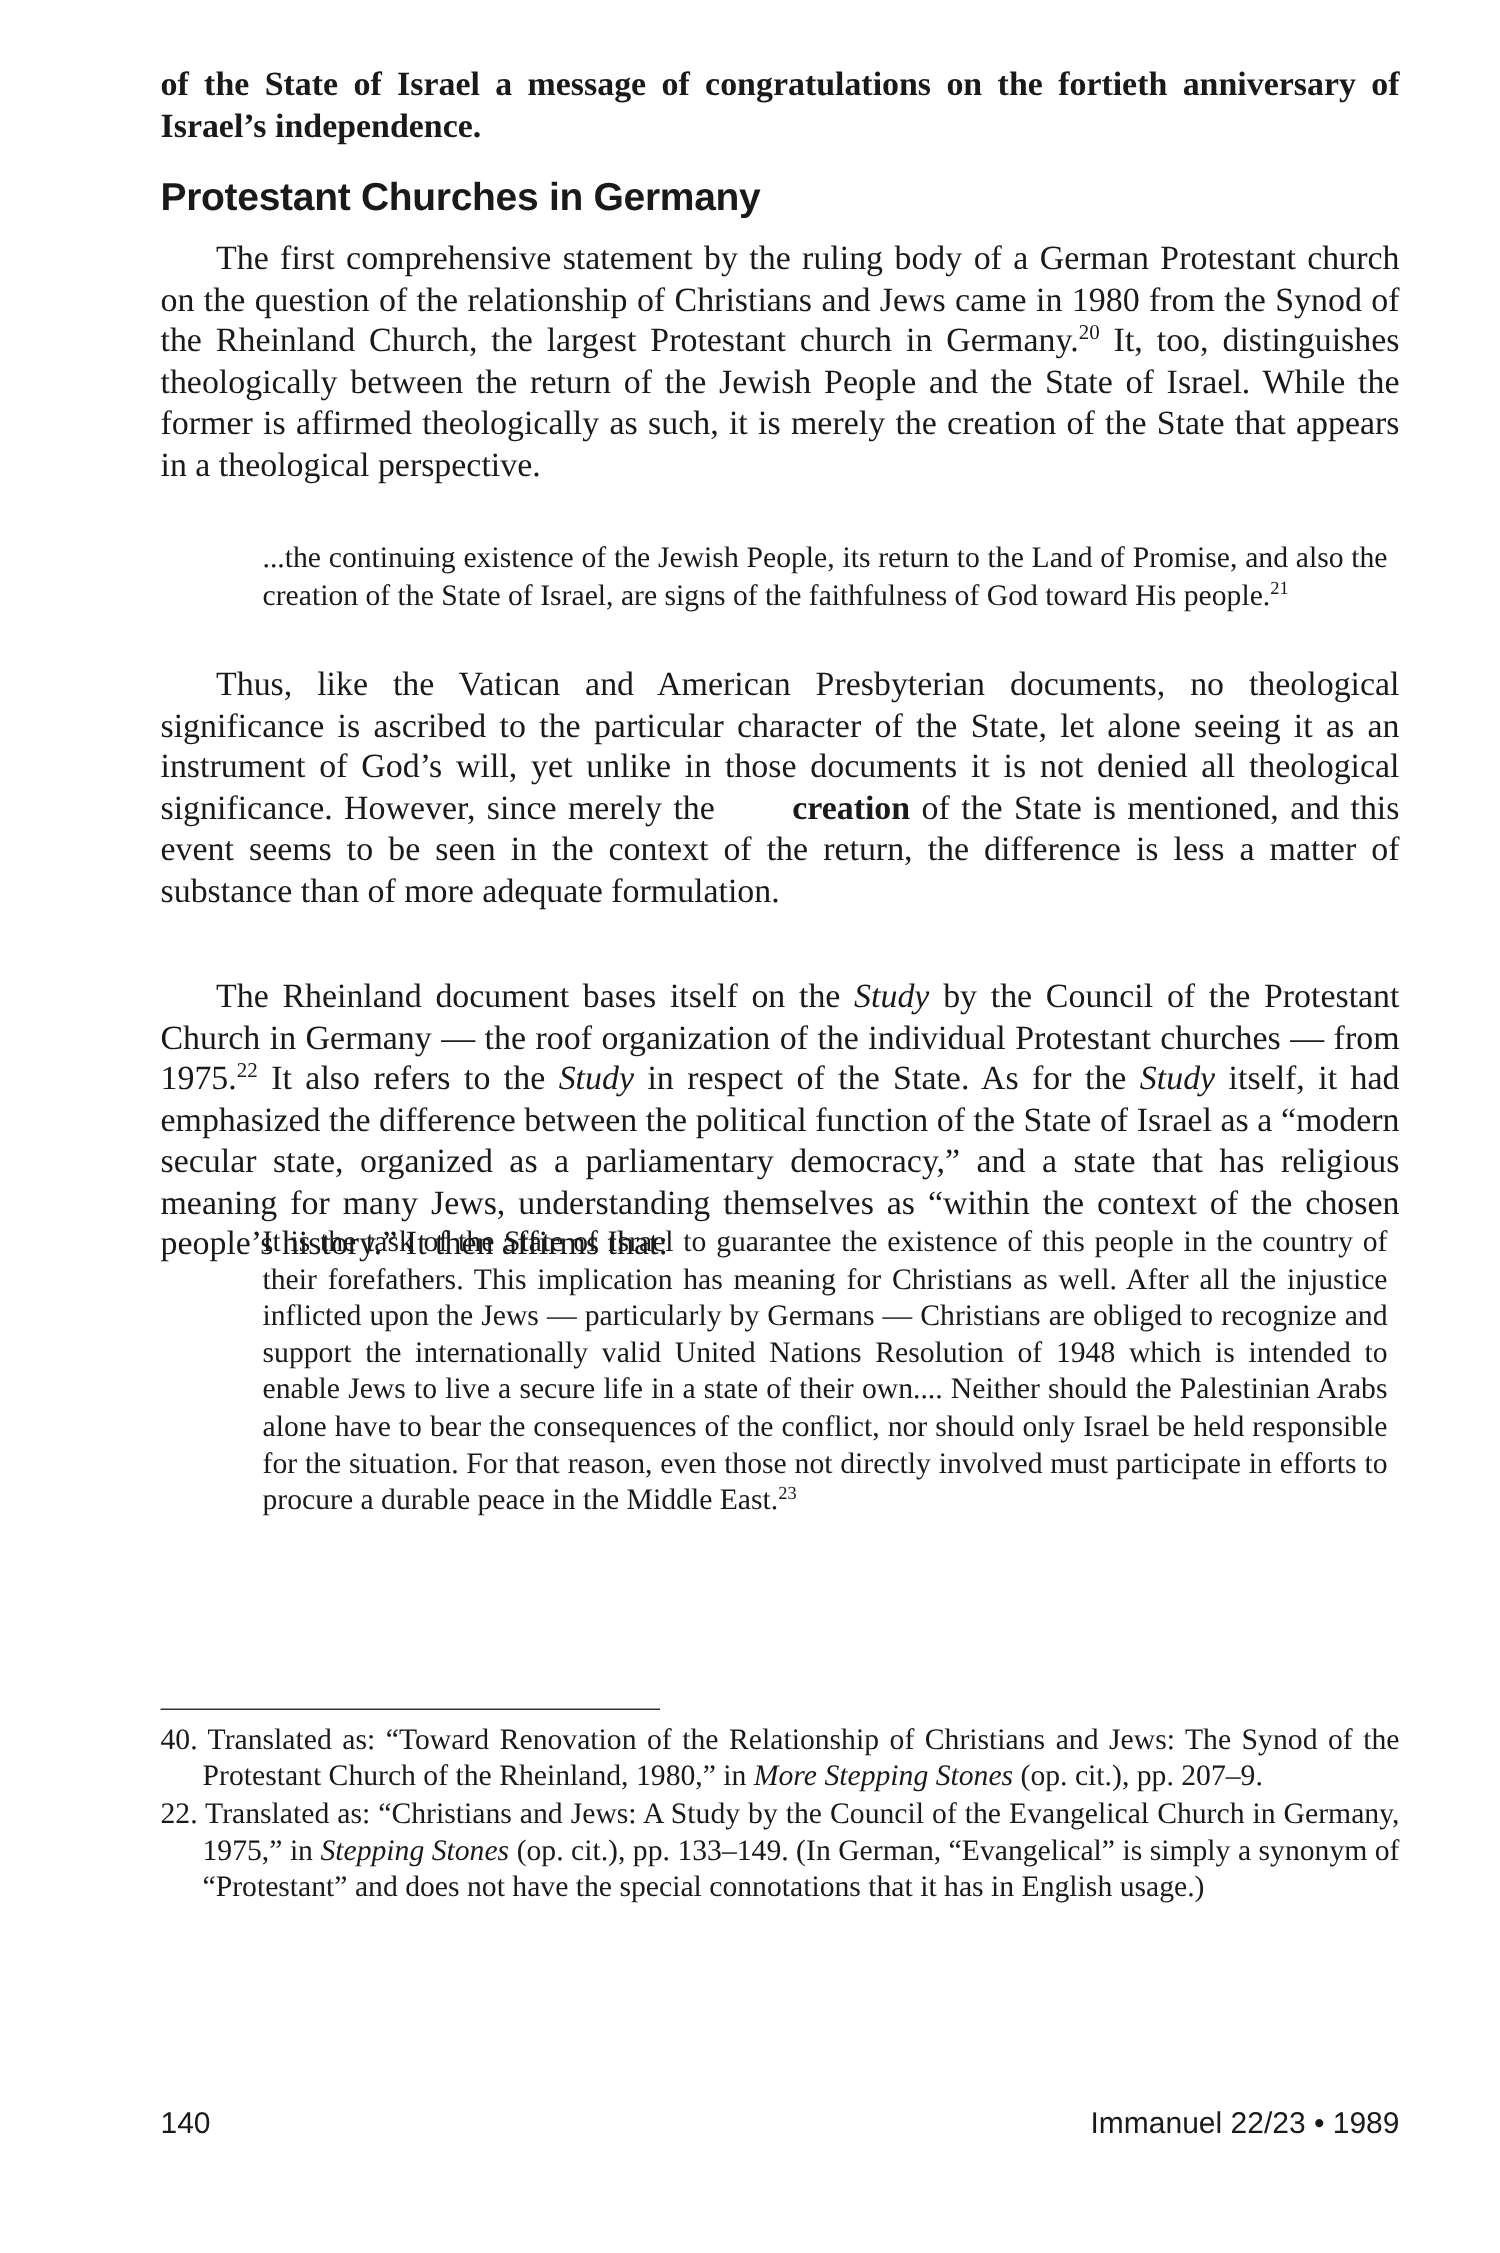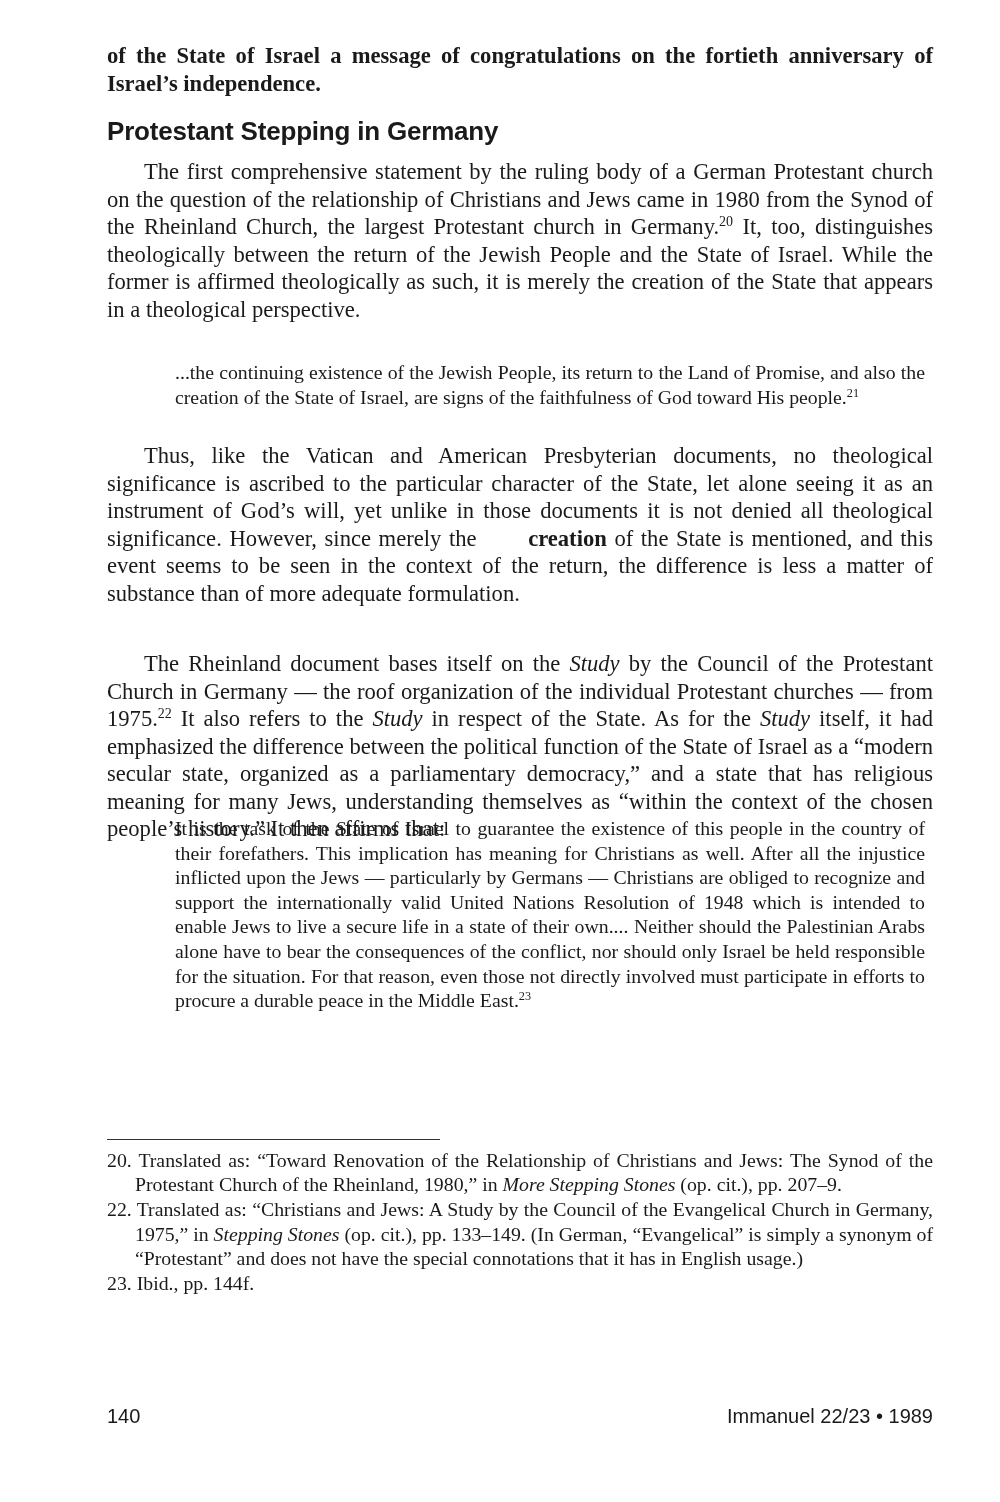--- a/index.html
+++ b/index.html
@@ -28,38 +28,37 @@
     em { font-style: italic; }
     b { font-weight: bold; margin-left: 44px; }
   </style>
 </head>
 <body>
 
 <div class="page">
 
   <p id="intro" class="serif body-text">of the State of Israel a message of congratulations on the fortieth anniversary of Israel’s independence.</p>
 
-  <h2 id="heading">Protestant Stepping in Germany</h2>
+  <h2 id="heading">Protestant Churches in Germany</h2>
 
   <p id="para1" class="serif body-text indent"><span>The first comprehensive statement by the ruling body of a German Protestant church on the question of the relationship of Christians and Jews came in 1980 from the Synod of the Rheinland Church, the largest Protestant church in Germany.</span><sup>20</sup><span> It, too, distinguishes theologically between the return of the Jewish People and the State of Israel. While the former is affirmed theologically as such, it is merely the creation of the State that appears in a theological perspective.</span></p>
 
   <p id="quote1" class="serif blockquote"><span>...the continuing existence of the Jewish People, its return to the Land of Promise, and also the creation of the State of Israel, are signs of the faithfulness of God toward His people.</span><sup>21</sup></p>
 
   <p id="para2" class="serif body-text indent"><span>Thus, like the Vatican and American Presbyterian documents, no theological significance is ascribed to the particular character of the State, let alone seeing it as an instrument of God’s will, yet unlike in those documents it is not denied all theological significance. However, since merely the </span><b>creation</b><span> of the State is mentioned, and this event seems to be seen in the context of the return, the difference is less a matter of substance than of more adequate formulation.</span></p>
 
   <p id="para3" class="serif body-text indent"><span>The Rheinland document bases itself on the </span><em>Study</em><span> by the Council of the Protestant Church in Germany — the roof organization of the individual Protestant churches — from 1975.</span><sup>22</sup><span> It also refers to the </span><em>Study</em><span> in respect of the State. As for the </span><em>Study</em><span> itself, it had emphasized the difference between the political function of the State of Israel as a “modern secular state, organized as a parliamentary democracy,” and a state that has religious meaning for many Jews, understanding themselves as “within the context of the chosen people’s history.” It then affirms that:</span></p>
 
   <p id="quote2" class="serif blockquote"><span>It is the task of the State of Israel to guarantee the existence of this people in the country of their forefathers. This implication has meaning for Christians as well. After all the injustice inflicted upon the Jews — particularly by Germans — Christians are obliged to recognize and support the internationally valid United Nations Resolution of 1948 which is intended to enable Jews to live a secure life in a state of their own.... Neither should the Palestinian Arabs alone have to bear the consequences of the conflict, nor should only Israel be held responsible for the situation. For that reason, even those not directly involved must participate in efforts to procure a durable peace in the Middle East.</span><sup>23</sup></p>
 
   <div class="rule"></div>
 
   <div id="footnotes" class="serif">
-    <p class="fn"><span>20.</span><span> Translated as: “Toward Renovation of the Relationship of Christians and Jews: The Synod of the Protestant Church of the Rheinland, 1980,” in </span><em>More Stepping Stones</em><span> (op. cit.), pp. 207–9.</span></p>
+    <p class="fn"><span>40.</span><span> Translated as: “Toward Renovation of the Relationship of Christians and Jews: The Synod of the Protestant Church of the Rheinland, 1980,” in </span><em>More Stepping Stones</em><span> (op. cit.), pp. 207–9.</span></p>
     <p class="fn"><span>22.</span><span> Translated as: “Christians and Jews: A Study by the Council of the Evangelical Church in Germany, 1975,” in </span><em>Stepping Stones</em><span> (op. cit.), pp. 133–149. (In German, “Evangelical” is simply a synonym of “Protestant” and does not have the special connotations that it has in English usage.)</span></p>
-    <p class="fn"><span>23.</span><span> Ibid., pp. 144f.</span></p>
   </div>
 
   <div class="footer sans">
     <span>140</span>
     <span class="right">Immanuel 22/23 • 1989</span>
   </div>
 
 </div>
 
 </body></html>

